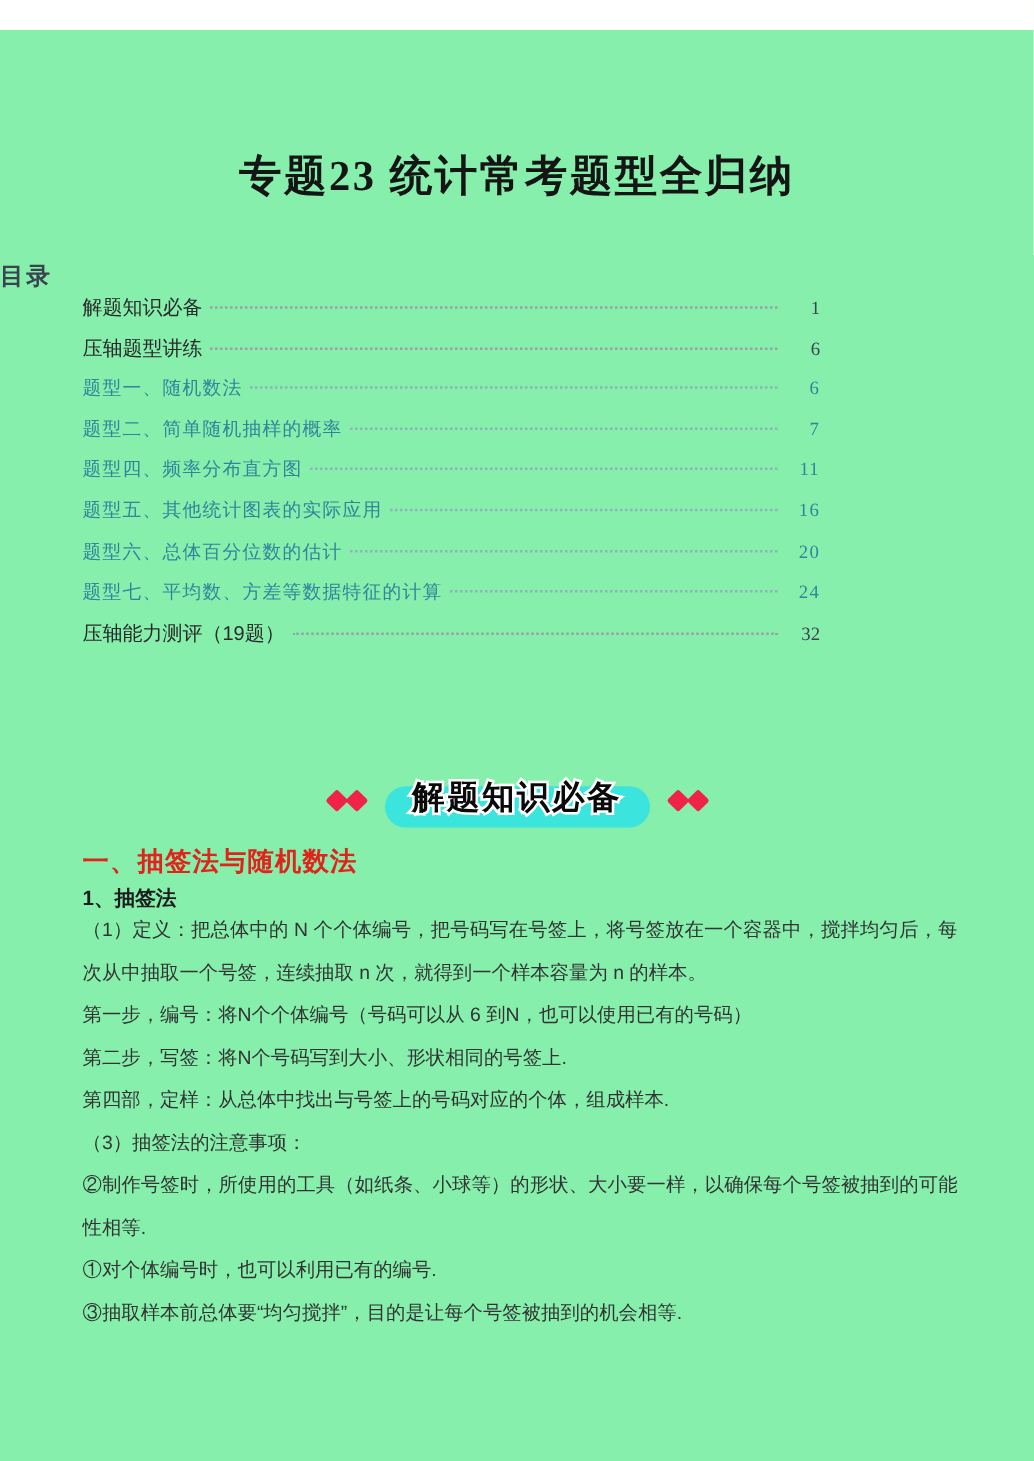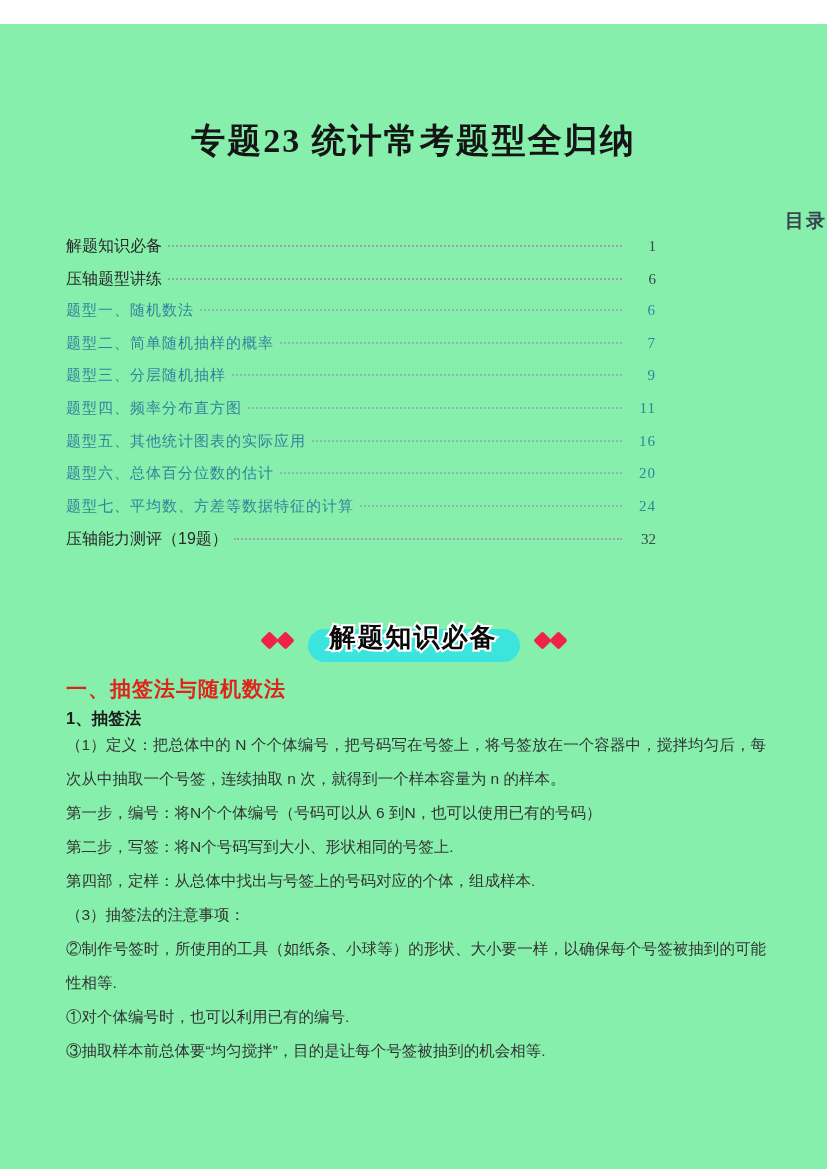--- a/index.html
+++ b/index.html
@@ -20,21 +20,21 @@
   }
   .doc-title{
     position:absolute;top:94px;left:0;width:100%;
     text-align:center;
     font-family:"Liberation Serif", serif;
     font-size:34px;font-weight:700;color:#151515;
     letter-spacing:2px;
   }
   .toc-heading{
     position:absolute;top:184px;left:0;width:100%;
-    text-align:right;
+    text-align:left;
     font-family:"Liberation Serif", serif;
     font-size:19px;font-weight:600;color:#3a4350;
     letter-spacing:2px;
   }
   .toc{
     position:absolute;top:212px;left:66px;width:590px;
   }
   .toc-row{
     display:flex;align-items:baseline;
     height:32.6px;
@@ -134,25 +134,20 @@
     </div>
     <div class="toc-row teal">
       <span class="toc-label">题型一、随机数法</span>
       <span class="toc-leader"></span>
       <span class="toc-page">6</span>
     </div>
     <div class="toc-row teal">
       <span class="toc-label">题型二、简单随机抽样的概率</span>
       <span class="toc-leader"></span>
       <span class="toc-page">7</span>
-    </div>
-    <div class="toc-row teal">
-      <span class="toc-label">题型三、分层随机抽样</span>
-      <span class="toc-leader"></span>
-      <span class="toc-page">9</span>
     </div>
     <div class="toc-row teal">
       <span class="toc-label">题型四、频率分布直方图</span>
       <span class="toc-leader"></span>
       <span class="toc-page">11</span>
     </div>
     <div class="toc-row teal">
       <span class="toc-label">题型五、其他统计图表的实际应用</span>
       <span class="toc-leader"></span>
       <span class="toc-page">16</span>

